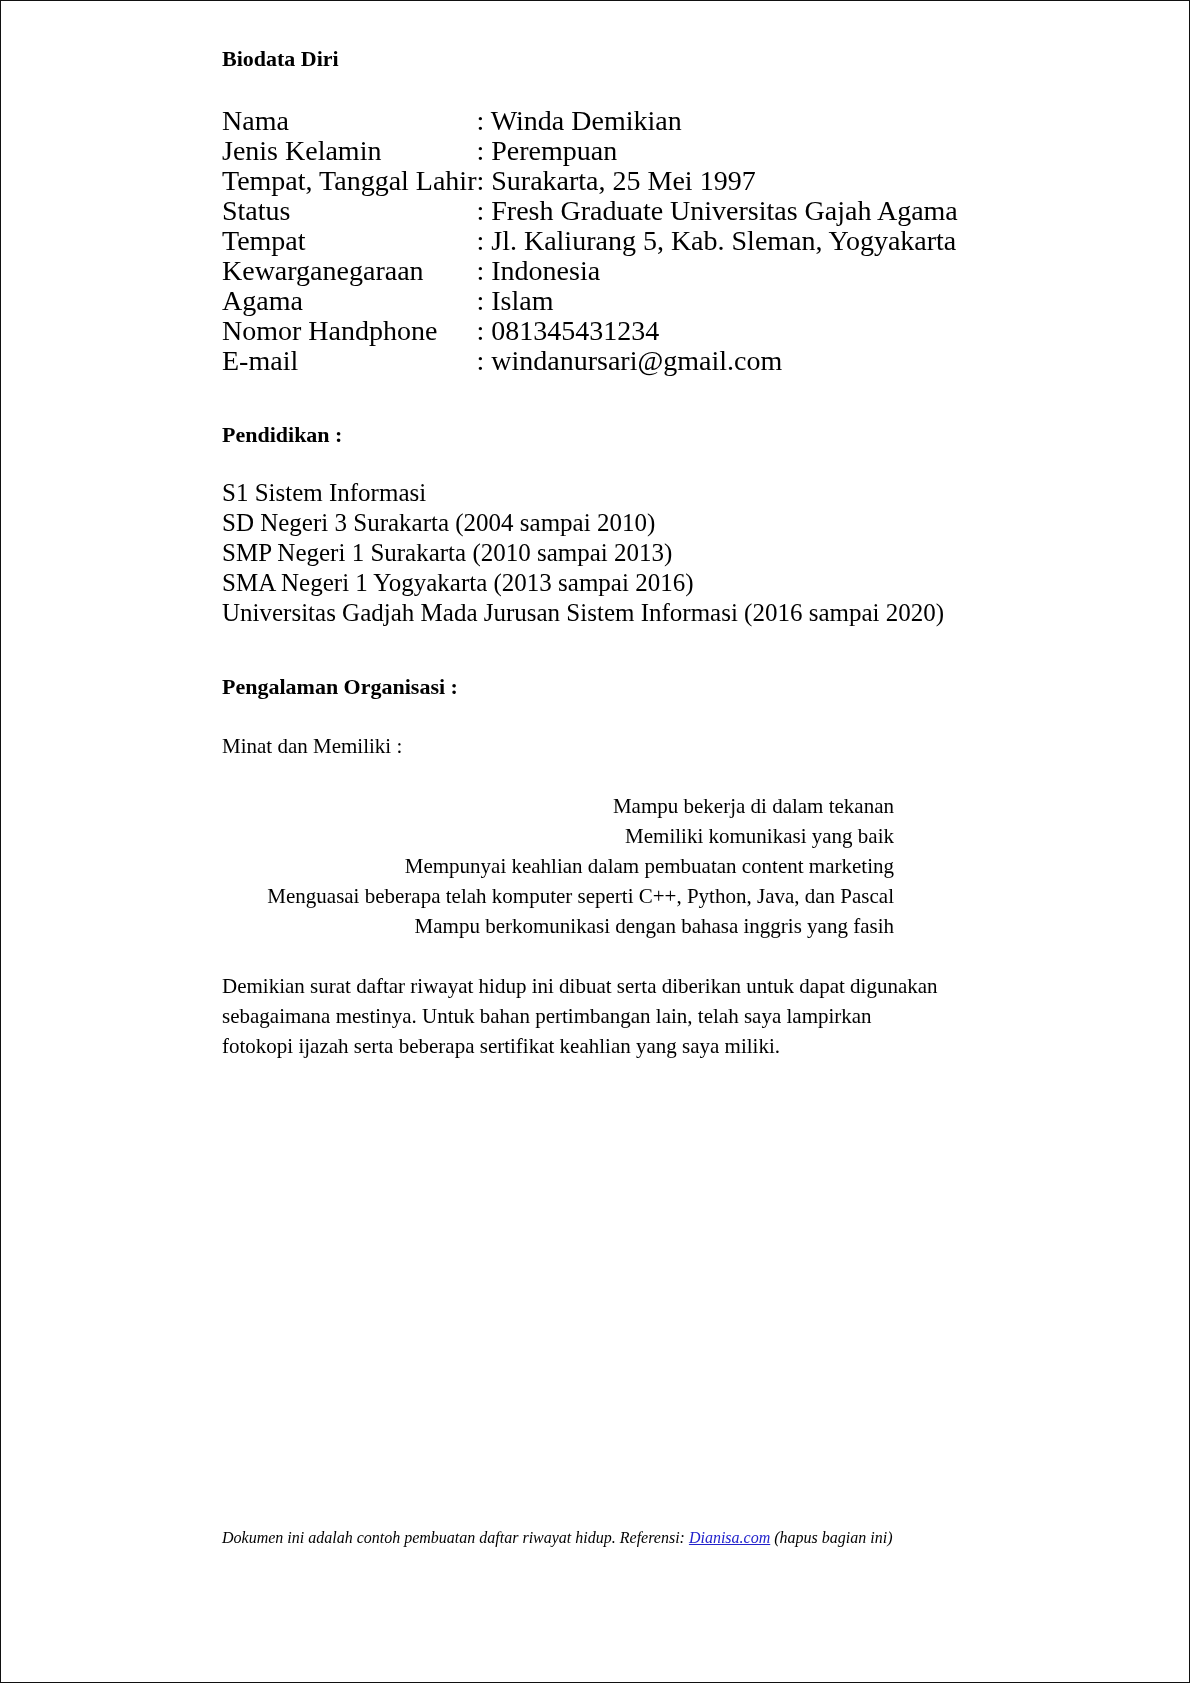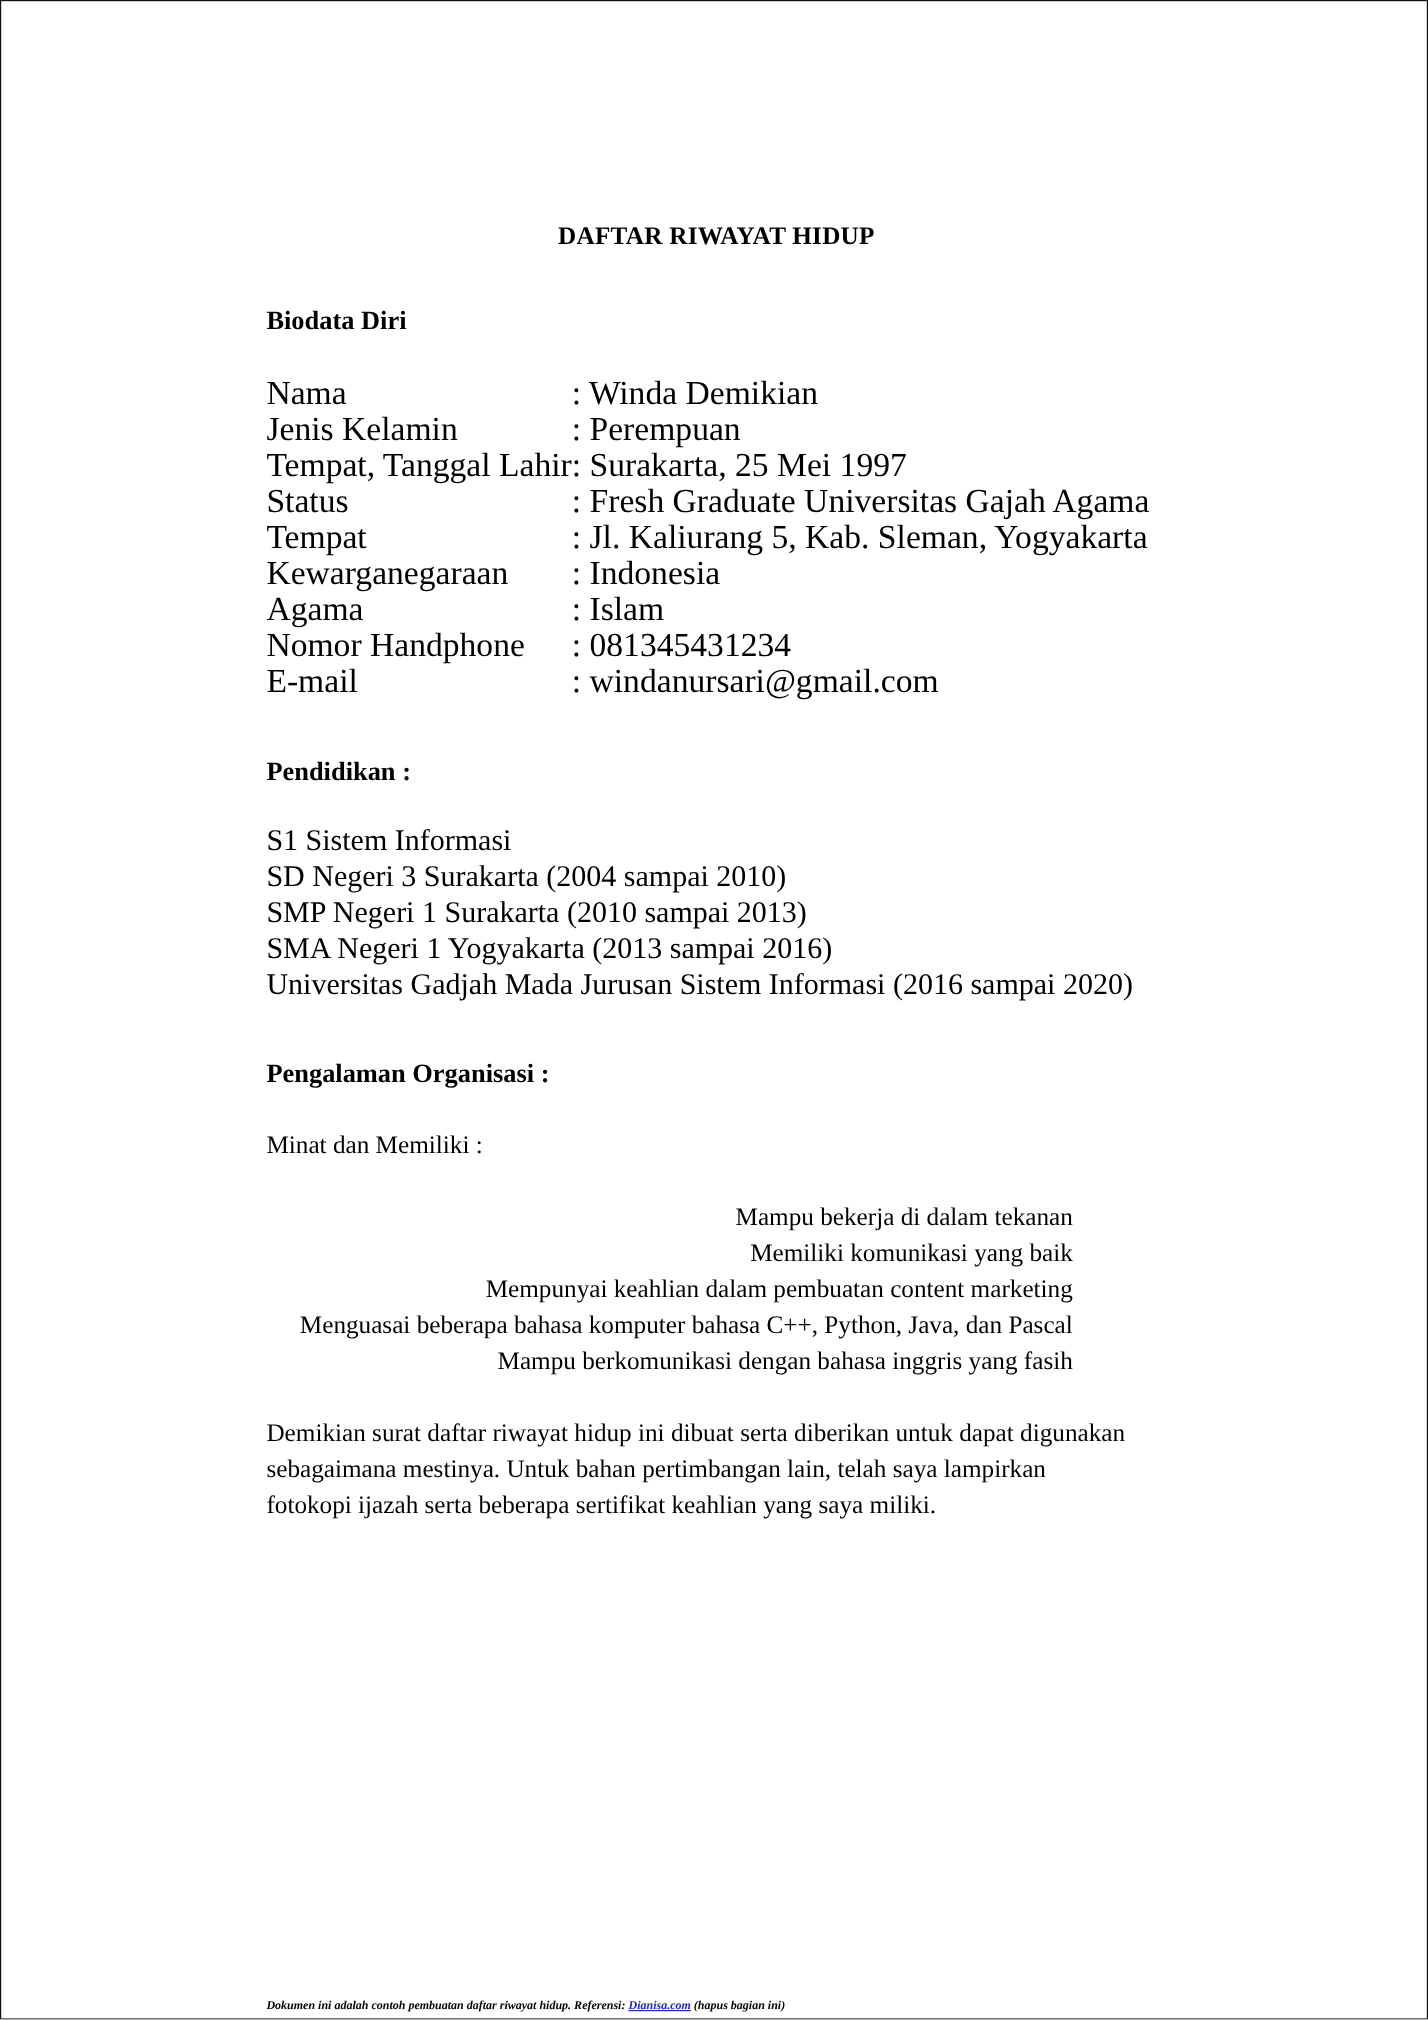--- a/index.html
+++ b/index.html
@@ -100,41 +100,40 @@
     margin-top: 30px;
     font-size: 21px;
     line-height: 30px;
     width: 722px;
   }
 
   
   .footer {
     position: absolute;
     left: 221px;
-    top: 1664px;
+    top: 1527px;
     width: 740px;
-    font-size: 10px;
-    font-weight: bold;
+    font-size: 16px;
+    font-weight: normal;
     font-style: italic;
     line-height: 1.3;
     white-space: nowrap;
   }
   .footer a,
   .footer .footer-link {
     color: #2222cc;
     text-decoration: underline;
   }
 </style>
 </head>
 <body>
 
 <div class="page">
   <div class="content">
 
-    <div class="doc-title">DAFTAR RIWAYAT HIDUP</div>
 
     <div class="section-heading heading-biodata">Biodata Diri</div>
 
     <table class="biodata">
       <tbody>
         <tr>
           <td class="label">Nama</td>
           <td class="value">: Winda Demikian</td>
         </tr>
         <tr>
@@ -184,21 +183,21 @@
 
     <div class="section-heading heading-organisasi">Pengalaman Organisasi :</div>
 
 
     <div class="para para-minat">Minat dan Memiliki :</div>
 
     <div class="block-skills">
       <div class="skill-wrap">Mampu bekerja di dalam tekanan</div>
       <div class="skill-wrap">Memiliki komunikasi yang baik</div>
       <div class="skill-wrap">Mempunyai keahlian dalam pembuatan content marketing</div>
-      <div class="skill-wrap">Menguasai beberapa bahasa komputer bahasa C++, Python, Java, dan Pascal</div>
+      <div class="skill-wrap">Menguasai beberapa telah komputer seperti C++, Python, Java, dan Pascal</div>
       <div class="skill-wrap">Mampu berkomunikasi dengan bahasa inggris yang fasih</div>
     </div>
 
     <div class="closing">Demikian surat daftar riwayat hidup ini dibuat serta diberikan untuk dapat digunakan sebagaimana mestinya. Untuk bahan pertimbangan lain, telah saya lampirkan fotokopi ijazah serta beberapa sertifikat keahlian yang saya miliki.</div>
 
   </div>
 
   <div class="footer">
     <span>Dokumen ini adalah contoh pembuatan daftar riwayat hidup. Referensi: </span><a href="#" class="footer-link">Dianisa.com</a><span> (hapus bagian ini)</span>
   </div>

